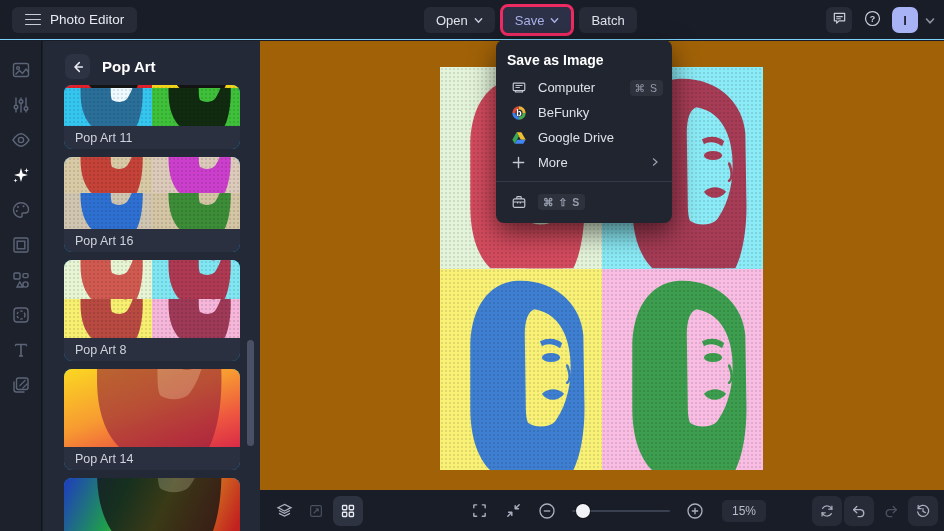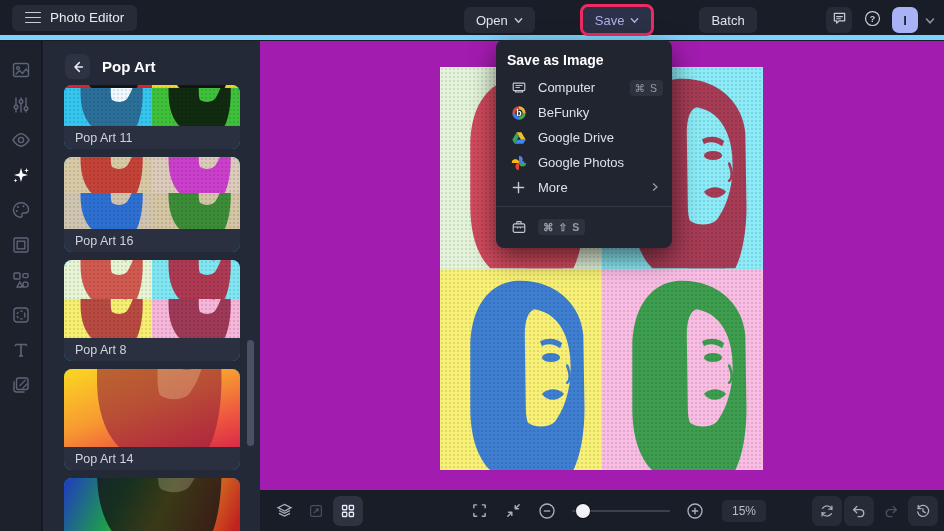--- a/index.html
+++ b/index.html
@@ -1,30 +1,30 @@
 <!DOCTYPE html>
 <html><head>
 <meta charset="utf-8">
 <style>
   * { margin:0; padding:0; box-sizing:border-box; }
   html,body { width:944px; height:531px; overflow:hidden; }
   body { font-family:"Liberation Sans", sans-serif; background:#1a1d27; color:#dfe3ea; position:relative; }
 
   
   .topbar { position:absolute; left:0; top:0; width:944px; height:40px; background:#191d27;
-            border-bottom:5px solid #7dd3fc; display:flex; align-items:center; z-index:5; }
+            border-bottom:1px solid #7dd3fc; display:flex; align-items:center; z-index:5; }
   .brand { margin-left:12px; height:26px; background:#262b37; border-radius:6px; display:flex;
            align-items:center; gap:9px; padding:0 13px; cursor:pointer; }
   .brand span.txt { font-size:13.5px; color:#e8ebf1; }
   .hamb { width:16px; height:12px; display:flex; flex-direction:column; justify-content:space-between; }
   .hamb i { display:block; height:1.8px; background:#c7ccd8; border-radius:1px; }
   .center-group { position:absolute; left:424px; top:7px; display:flex; align-items:center; gap:8px; }
   .tbtn { height:26px; background:#262b37; border:none; border-radius:6px; color:#dfe3ea;
           font-size:13px; padding:0 12px; display:flex; align-items:center; gap:6px; cursor:pointer;
-          font-family:"Liberation Sans", sans-serif;margin-left:40px; }
+          font-family:"Liberation Sans", sans-serif; }
   .tbtn.save { background:#2d3147; color:#a9b2e8; outline:3px solid var(--accent,#ee2a62); outline-offset:0px; border-radius:5px; }
   .chev { width:9px; height:9px; display:inline-block; }
   .chev svg { display:block; }
   .right-group { position:absolute; right:10px; top:7px; display:flex; align-items:center; gap:7px; }
   .iconbtn { width:26px; height:26px; background:#262b37; border-radius:6px; display:flex;
              align-items:center; justify-content:center; cursor:pointer; border:none; }
   .helpbtn { width:26px; height:26px; display:flex; align-items:center; justify-content:center; cursor:pointer; }
   .avatar { width:26px; height:26px; border-radius:7px; background:var(--avatar,#a8b3f5); color:#23263a;
             font-size:13px; font-weight:bold; display:flex; align-items:center; justify-content:center; cursor:pointer; }
 
@@ -46,21 +46,21 @@
   .card .imgwrap { position:relative; overflow:hidden; }
   .card .label { height:23px; display:flex; align-items:center; padding:0 11px; font-size:12.5px; color:#cfd3dc; background:#2b3040; }
   .grid2 { display:grid; grid-template-columns:1fr 1fr; grid-template-rows:1fr 1fr; width:100%; height:100%; }
   .q { position:relative; background:var(--bg,#888); overflow:hidden; }
   .q::after { content:""; position:absolute; inset:0; background-image:radial-gradient(rgba(0,0,0,.10) .8px, transparent .9px); background-size:4px 4px; pointer-events:none; }
   .q svg.pt { position:absolute; inset:0; width:100%; height:100%; }
   .gradthumb { position:relative; width:100%; height:100%; }
   .gradthumb svg.pt { position:absolute; inset:0; width:100%; height:100%; opacity:.6; }
   .scrollthumb { position:absolute; right:6px; top:299px; width:7px; height:106px; border-radius:4px; background:#4a5164; cursor:pointer; }
 
-  .canvas-area { position:absolute; left:260px; top:41px; width:684px; height:490px; background:#a21caf; }
+  .canvas-area { position:absolute; left:260px; top:41px; width:684px; height:490px; background:#a16207; }
   .artwork { position:absolute; left:180px; top:26px; width:323px; height:403px; display:grid;
              grid-template-columns:1fr 1fr; grid-template-rows:1fr 1fr; }
 
   
   .bottombar { position:absolute; left:0; bottom:0; width:684px; height:41px; background:#191d27;
                display:flex; align-items:center; }
   .bgroup-left { display:flex; gap:2px; margin-left:9px; }
   .bbtn { width:30px; height:30px; border-radius:7px; display:flex; align-items:center; justify-content:center;
           color:#aab0bf; background:transparent; border:none; cursor:pointer; }
   .bbtn.boxed { background:#262b37; }
@@ -499,37 +499,20 @@
     <span class="mic">
       <svg viewBox="0 0 18 18" width="16" height="16">
           <path d="M6.3 2.5 L11.7 2.5 L16.5 11 L11.1 11 Z" fill="#f2c02c"></path>
           <path d="M6.3 2.5 L1.5 11 L4.2 15.5 L9 7 Z" fill="#3aa757"></path>
           <path d="M4.2 15.5 L13.8 15.5 L16.5 11 L7 11 Z" fill="#4285f4"></path>
         </svg>
     </span>
     <span class="mlabel">Google Drive</span>
   </div>
 
-  <div class="mitem">
-    <span class="mic">
-      <svg viewBox="0 0 18 18" width="16" height="16">
-          <path d="M9 9 A4.2 4.2 0 0 0 4.8 4.8 L4.8 9 Z M4.8 4.8 A4.2 4.2 0 0 0 .9 9 L9 9" fill="#ea4335" transform="translate(0,0)"></path>
-          <path d="M9 1 A4 4 0 0 1 13 5 L9 5 Z" fill="#ea4335"></path>
-          <path d="M13 5 A4 4 0 0 1 17 9 L13 9 Z" fill="#4285f4" transform="rotate(90 13 7)"></path>
-          <path d="M1 9 A4 4 0 0 1 9 9 L5 9 Z" fill="#fbbc04" transform="rotate(0 5 9)"></path>
-          <g>
-            <path d="M9 9 m-8 0 a4 4 0 0 1 8 0 Z" fill="#fbbc04"></path>
-            <path d="M9 9 m0 -8 a4 4 0 0 1 0 8 Z" fill="#4285f4"></path>
-            <path d="M9 9 m8 0 a4 4 0 0 1 -8 0 Z" fill="#34a853"></path>
-            <path d="M9 9 m0 8 a4 4 0 0 1 0 -8 Z" fill="#ea4335"></path>
-          </g>
-        </svg>
-    </span>
-    <span class="mlabel">Google Photos</span>
-  </div>
 
   <div class="mitem">
     <span class="mic">
       <svg viewBox="0 0 16 16" width="15" height="15" fill="none" stroke="currentColor" stroke-width="1.5" stroke-linecap="round">
           <path d="M8 2.5 v11 M2.5 8 h11"></path>
         </svg>
     </span>
     <span class="mlabel">More</span>
     <span class="msub">
       <svg viewBox="0 0 10 12" width="8" height="10">

